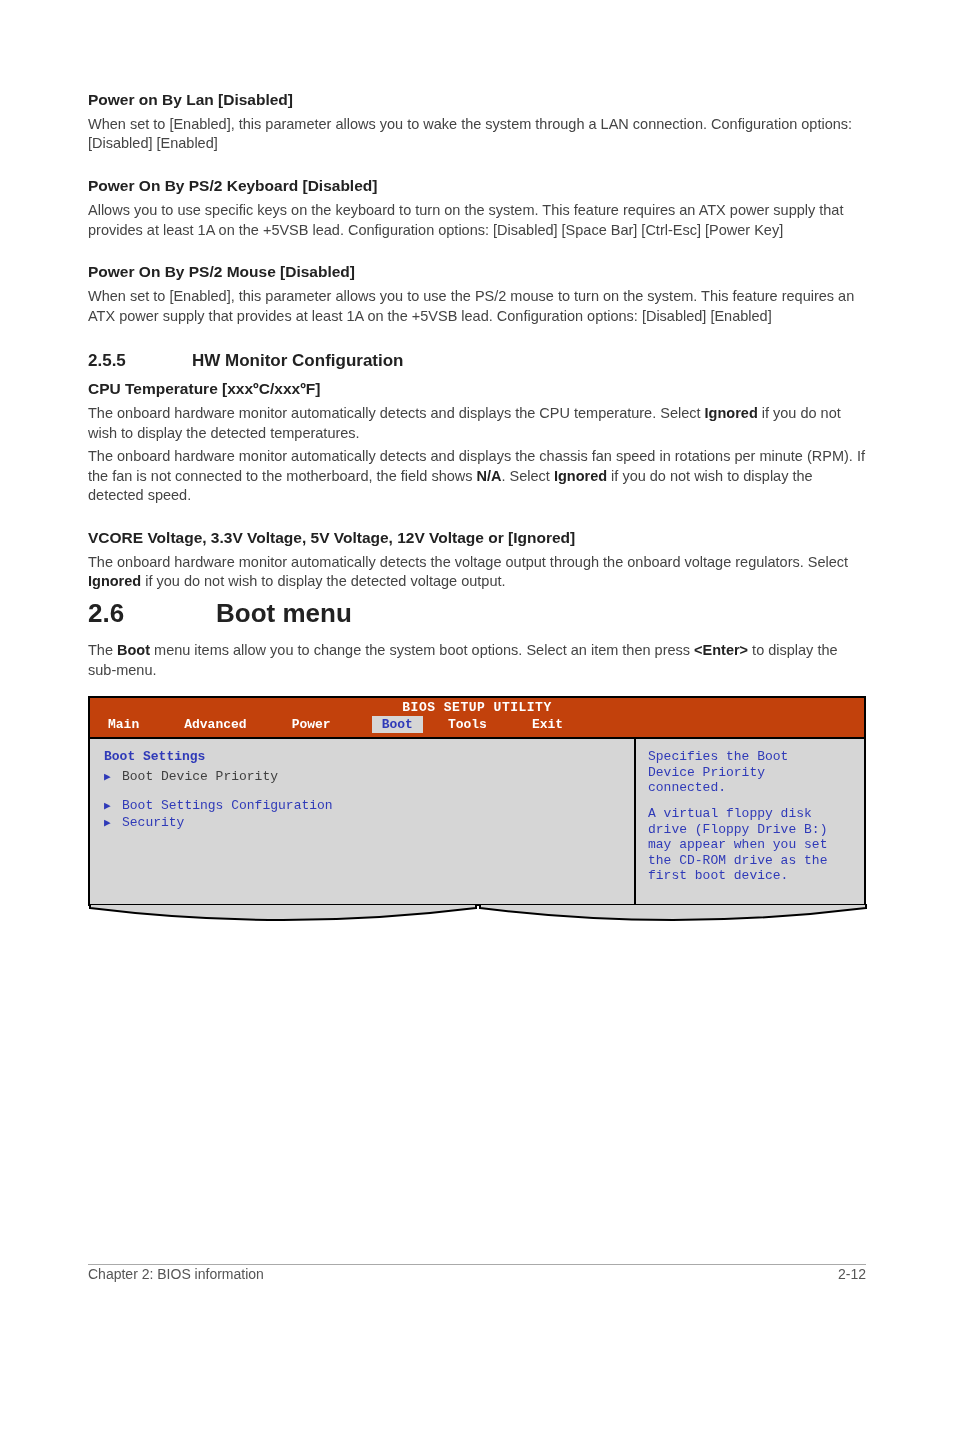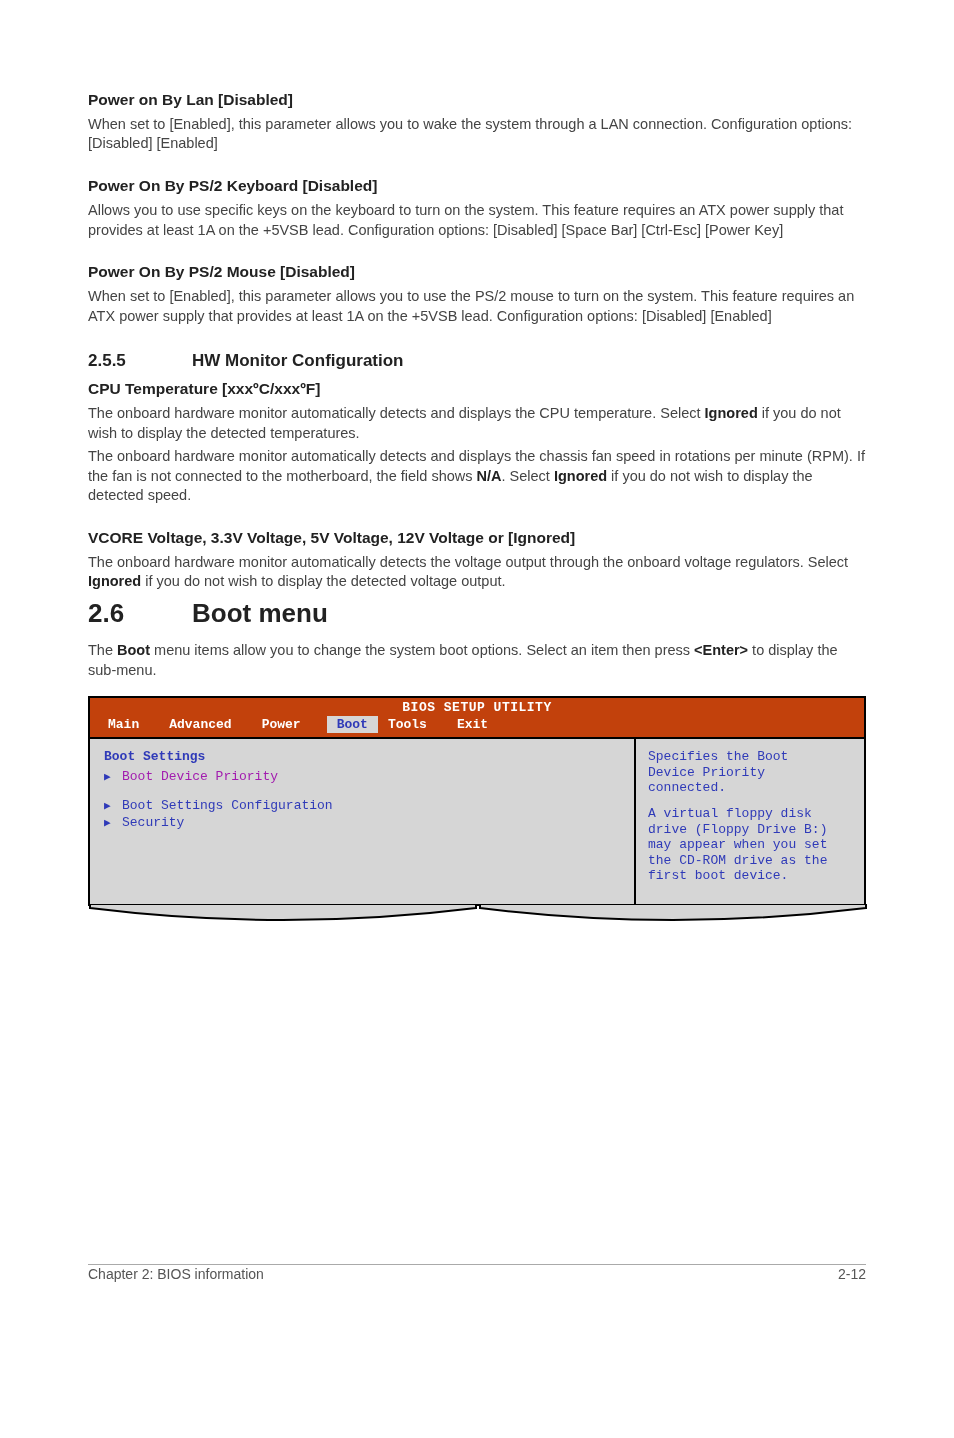--- a/index.html
+++ b/index.html
@@ -36,20 +36,21 @@
     width: 104px;
   }
   .sec-title {
     font-size: 17px;
     font-weight: bold;
     color: #222;
   }
   h2.big-sec-row {
     display: flex;
     margin-bottom: 10px;
+    gap: 24px;
   }
   .big-num {
     font-size: 26px;
     font-weight: bold;
     color: #222;
     width: 104px;
   }
   .big-title {
     font-size: 26px;
     font-weight: bold;
@@ -74,21 +75,21 @@
   }
   .bios-header-title {
     text-align: center;
     padding: 2px 0 0 0;
     font-weight: bold;
     letter-spacing: 0.5px;
   }
   .bios-tabs {
     display: flex;
     padding: 0 28px 4px 18px;
-    gap: 0;
+    gap: 15px;
     font-weight: bold;
   }
   .bios-tab {
     padding: 1px 20px 1px 0px;
     color: #fff;
     margin-right: 10px;
   }
   .bios-tab.active {
     background: #d6d6d6;
     color: #2f3ab8;
@@ -212,21 +213,21 @@
         <span class="bios-tab active">Boot</span>
         <span class="bios-tab">Tools</span>
         <span class="bios-tab">Exit</span>
       </div>
     </div>
     <div class="bios-body bios-body-border">
       <div class="bios-left">
         <div class="settings-title">Boot Settings</div>
         <div class="menu-row">
           <span class="tri">▶</span>
-          <span style="color:#a21caf">Boot Device Priority</span>
+          <span style="color:#404040">Boot Device Priority</span>
         </div>
         <div style="height:12px"></div>
         <div class="menu-row">
           <span class="tri">▶</span>
           <span>Boot Settings Configuration</span>
         </div>
         <div class="menu-row">
           <span class="tri">▶</span>
           <span>Security</span>
         </div>

